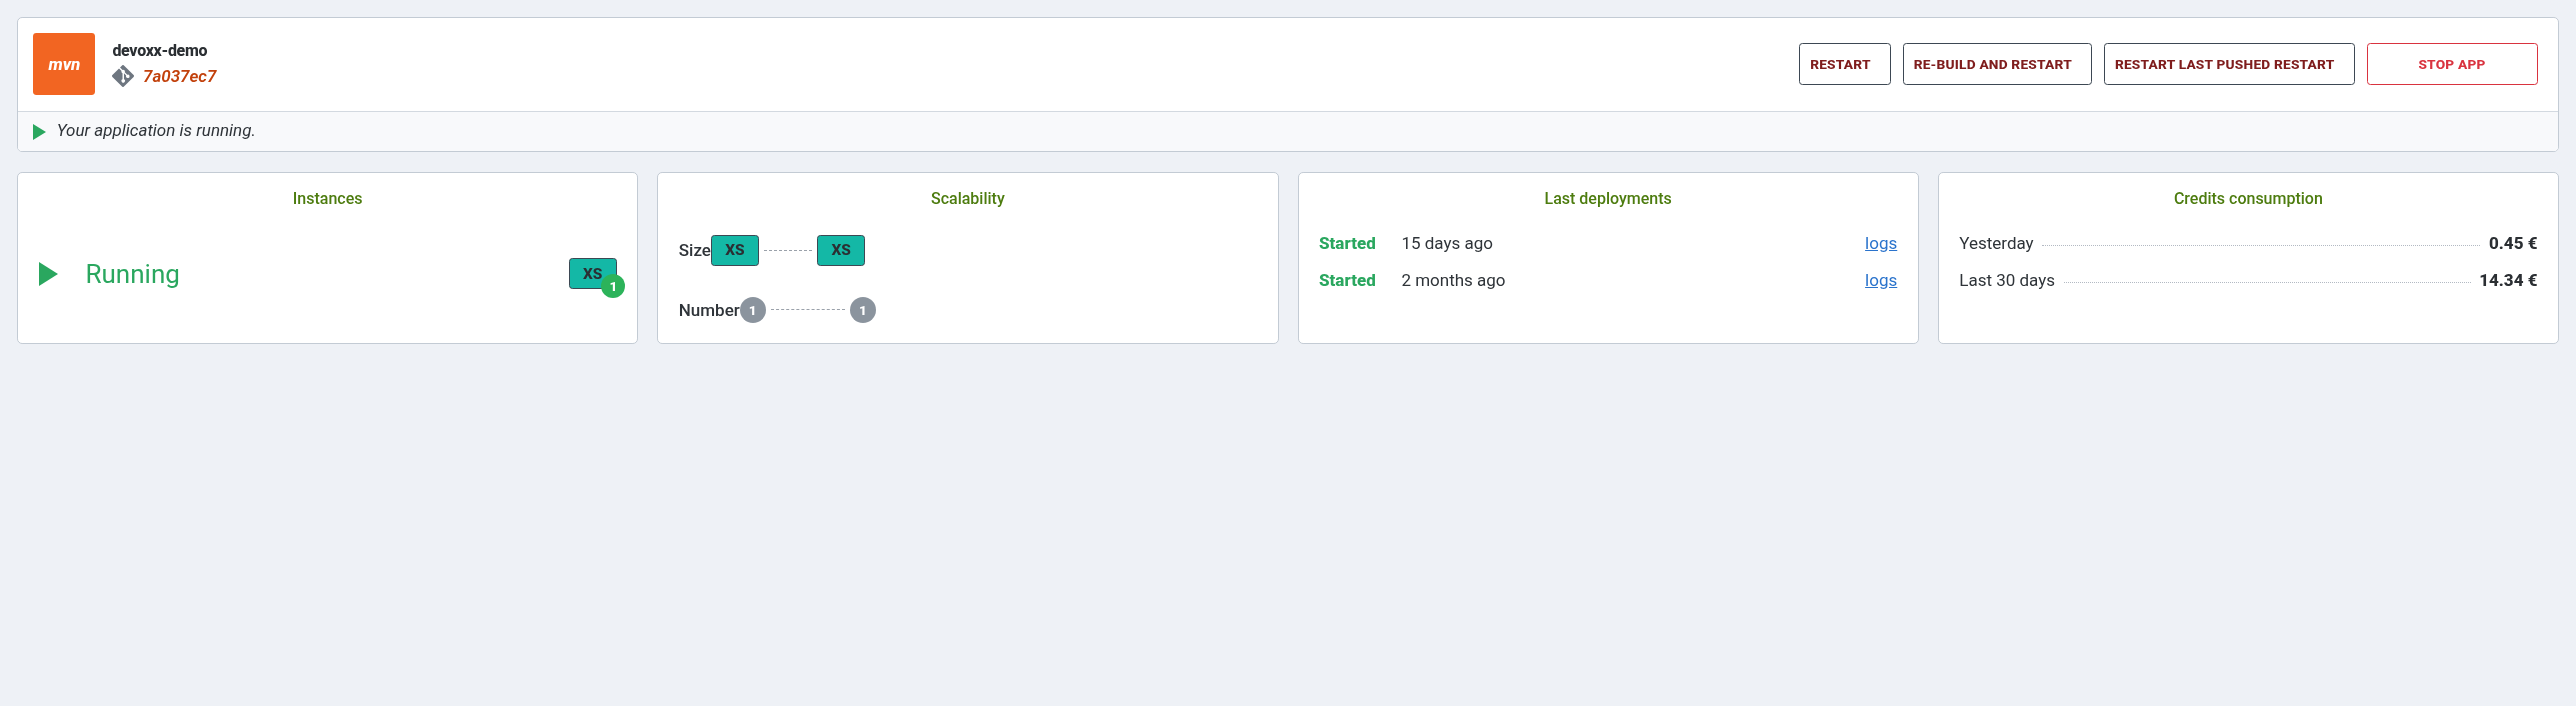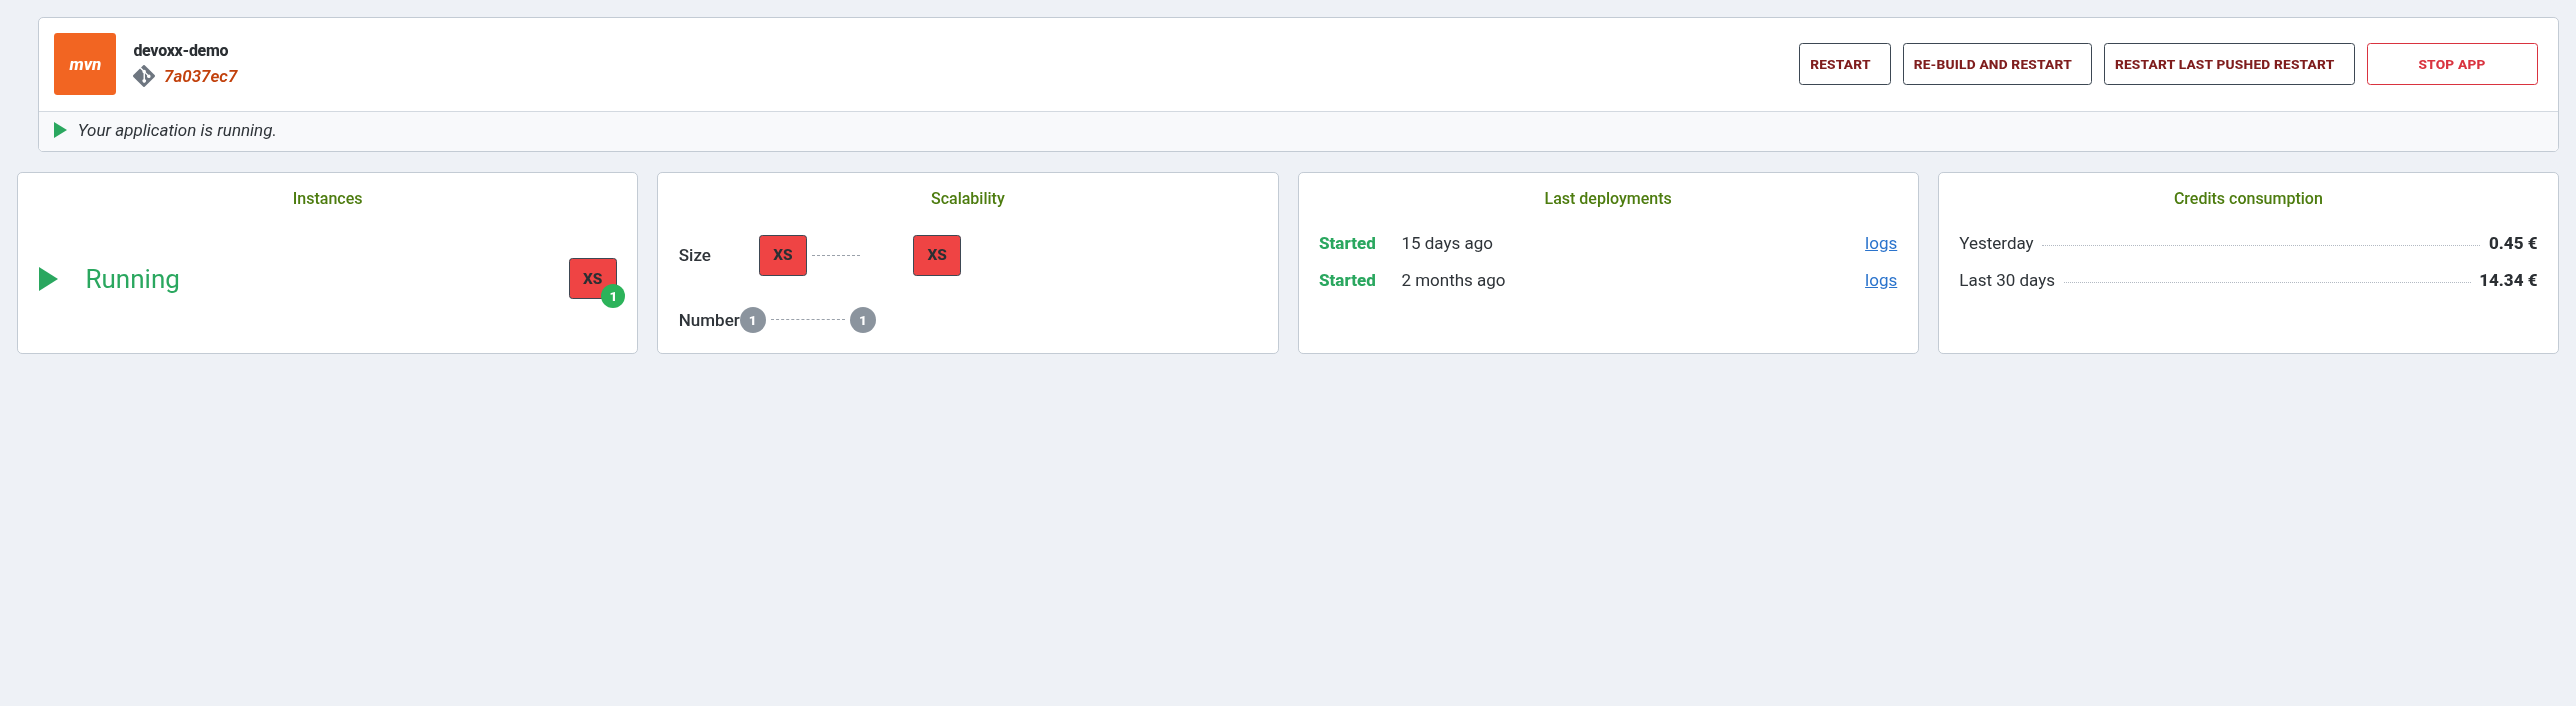--- a/index.html
+++ b/index.html
@@ -14,49 +14,49 @@
     --green2:#2aa75f;
     --orange:#f26522;
     --red:#d9333f;
     --blue:#2a73cc;
   }
   *{box-sizing:border-box;font-family:-apple-system,BlinkMacSystemFont,"Segoe UI",Roboto,Helvetica,Arial,sans-serif;}
   body{margin:0;background:var(--bg);padding:17px;color:var(--text);}
   .container{width:100%;}
 
   
-  .header-card{background:var(--panel);border:0.9px solid var(--border);border-radius:5.1px;overflow:hidden;margin-bottom:20.5px;margin-left:21px;}
+  .header-card{background:var(--panel);border:0.9px solid var(--border);border-radius:5.1px;overflow:hidden;margin-bottom:20.5px;}
   .header-top{display:flex;align-items:center;padding:15.4px 20.5px 15.4px 15.4px;gap:17px;}
   .logo{width:62px;height:62px;background:var(--orange);color:#fff;display:flex;align-items:center;justify-content:center;border-radius:3.4px;font-size:17px;font-weight:700;flex:none;}
   .logo span{font-style:italic;font-weight:800;}
   .app-meta{flex:1;min-width:0;}
   .app-name{font-size:16px;font-weight:800;letter-spacing:-0.3px;}
   .commit-row{display:flex;align-items:center;gap:8.6px;margin-top:5.1px;}
   .git-icon{width:22px;height:22px;fill:#6e7680;}
   .commit-id{font-size:17px;color:#c2410c;font-weight:600;font-style:italic;}
   .toolbar{display:flex;gap:12px;flex:none;}
   .btn{padding:12px 19px;border-radius:3.4px;font-weight:800;font-size:13.7px;letter-spacing:0.2px;cursor:pointer;background:#fff;}
   .btn-outline{border:1.7px solid #3d4853;color:#7f1d1d;padding-left:10px;}
   .btn-stop{border:1.7px solid var(--red);color:var(--red);min-width:171px;}
-  .header-status{display:flex;align-items:center;gap:10.3px;padding:8.6px 15.4px 10.3px;border-top:0.9px solid var(--border-light);background:#f8f9fb;}
+  .header-status{display:flex;align-items:flex-end;gap:10.3px;padding:8.6px 15.4px 10.3px;border-top:0.9px solid var(--border-light);background:#f8f9fb;}
   .play-icon{width:0;height:0;border-left:13.7px solid var(--green2);border-top:8.6px solid transparent;border-bottom:8.6px solid transparent;}
   .status-text{font-style:italic;font-size:17px;color:#2f3439;}
 
   
   .cards{display:grid;grid-template-columns:repeat(4,1fr);gap:19px;}
   .card{background:var(--panel);border:0.9px solid var(--border);border-radius:5.1px;padding:15.4px 20.5px 20.5px;min-height:171px;display:flex;flex-direction:column;}
   .card-title{text-align:center;font-size:16px;color:#4d7c0f;font-weight:500;margin-bottom:17px;}
 
   
   .instance-body{flex:1;display:flex;align-items:center;justify-content:space-between;}
   .run-left{display:flex;align-items:center;gap:28px;}
   .play-big{width:0;height:0;border-left:19px solid var(--green2);border-top:12px solid transparent;border-bottom:12px solid transparent;}
   .running{font-size:26px;color:var(--green2);font-weight:400;}
   .size-badge{position:relative;display:inline-block;}
-  .size-box{display:inline-flex;align-items:center;justify-content:center;min-width:48px;height:41px;border:1.7px solid #3d4853;border-radius:3.4px;background:#ef4444;font-weight:800;font-size:15.4px;padding:0 8.6px;margin-left:48px;}
+  .size-box{display:inline-flex;align-items:center;justify-content:center;min-width:48px;height:31px;border:1.7px solid #3d4853;border-radius:3.4px;background:#14b8a6;font-weight:800;font-size:15.4px;padding:0 8.6px;}
   .count-badge{position:absolute;right:-8.6px;bottom:-8.6px;width:24px;height:24px;border-radius:50%;background:#2cb35a;color:#fff;font-weight:800;display:flex;align-items:center;justify-content:center;font-size:13.7px;}
 
   
   .scal-row{display:flex;align-items:center;justify-content:flex-start;margin:10.3px 0 20.5px;}
   .scal-label{font-size:17px;color:#2f3439;font-weight:500;}
   .scal-range{display:flex;align-items:center;gap:0;}
   .range-dash{width:48px;height:0;border-top:1.7px dashed #9aa1aa;margin:0 5.1px;}
   .num-circle{width:26px;height:26px;border-radius:50%;background:#8b949e;color:#fff;font-weight:800;display:flex;align-items:center;justify-content:center;font-size:13.7px;}
 
   

